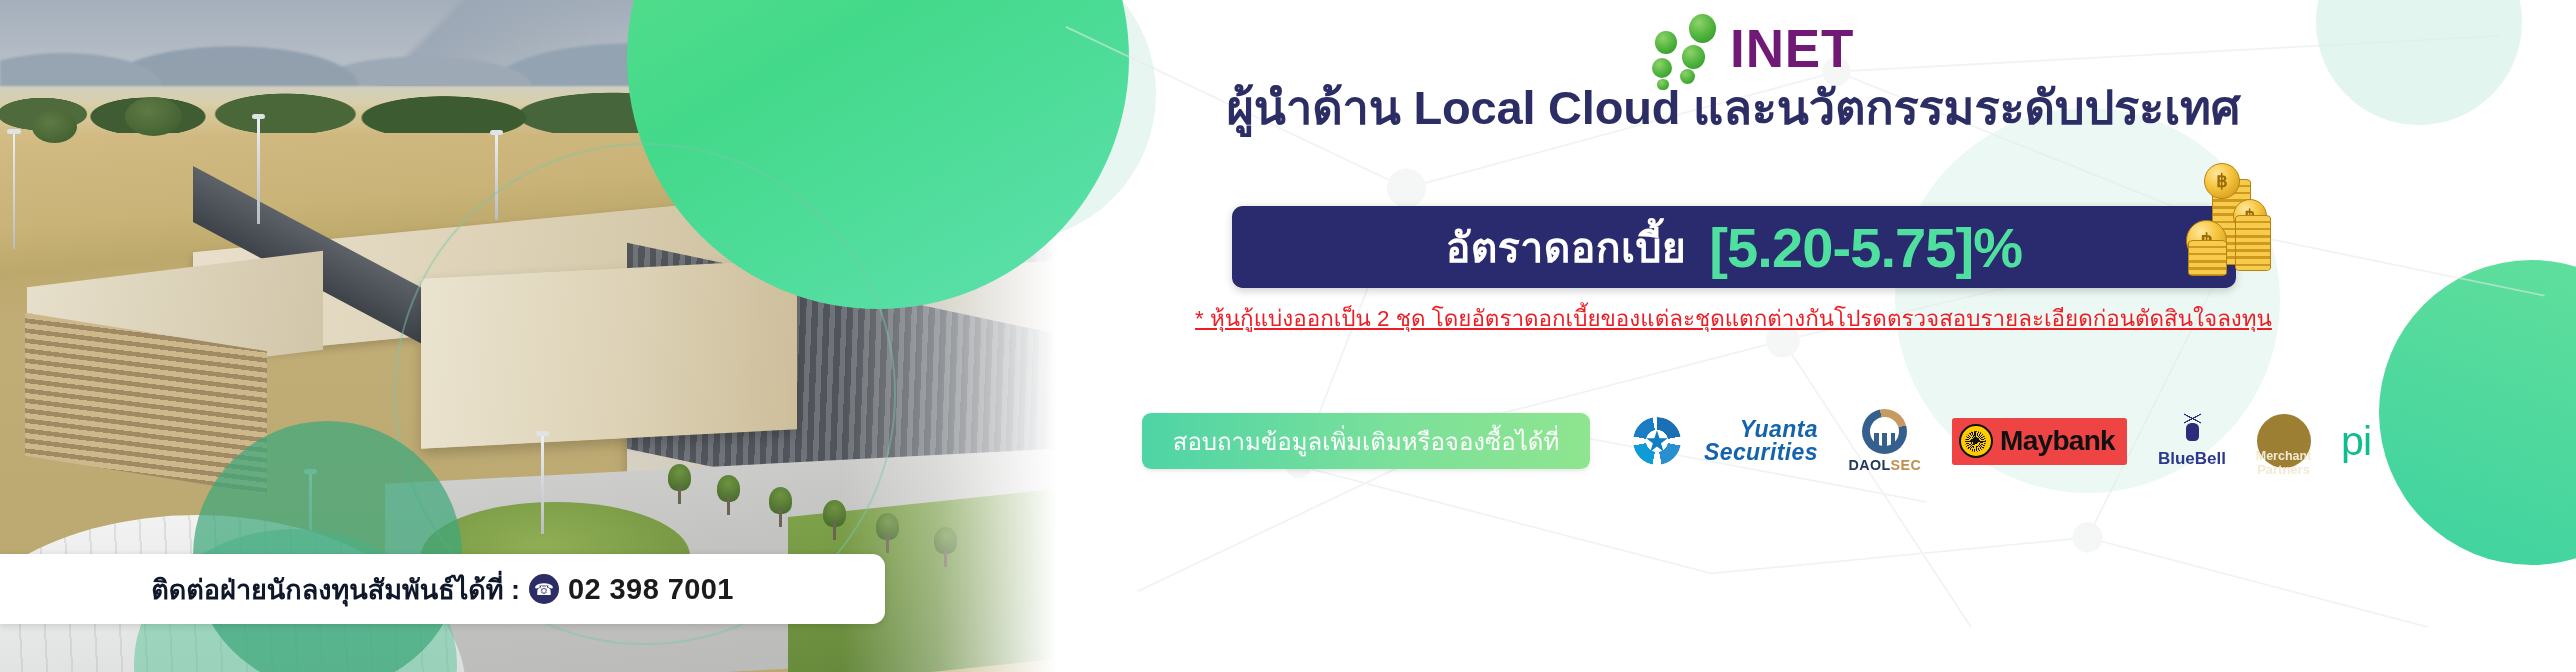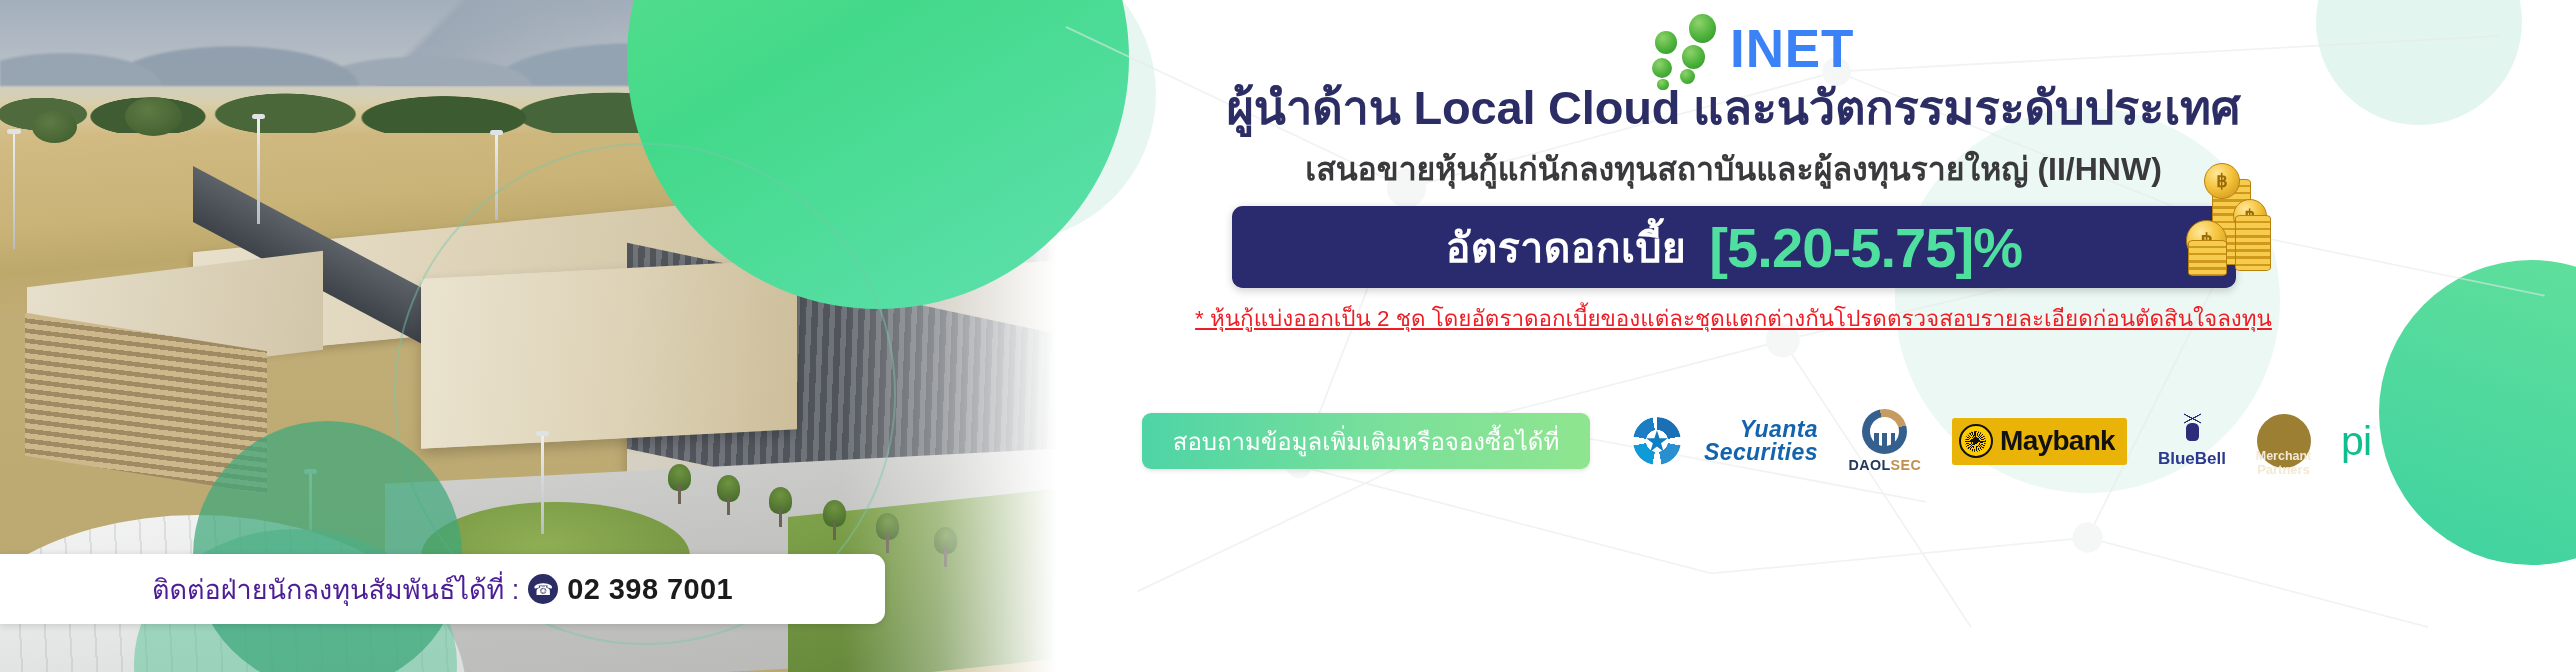--- a/index.html
+++ b/index.html
@@ -213,21 +213,21 @@
     width:287px; height:65px;
   }
   .logo-dots{ position:absolute; left:0; top:0; width:106px; height:65px; }
   .logo-dots span{
     position:absolute; border-radius:50%;
     background:radial-gradient(circle at 36% 30%, #8ed26a 0%, #4cb23b 55%, #2f8f2c 100%);
   }
   .logo-text{
     position:absolute; left:100px; top:5.4px;
     font-size:53px; font-weight:700; letter-spacing:0.9px;
-    color:#3b82f6; font-family:"Liberation Sans", sans-serif;
+    color:#701a75; font-family:"Liberation Sans", sans-serif;
   }
 
   
   .headline{
     position:absolute; left:0; top:82px; width:1353px;
     text-align:center;
     font-size:47px; font-weight:700; line-height:1.1;
     color:#2b2d64; letter-spacing:-0.2px;
     white-space:nowrap;
   }
@@ -341,21 +341,21 @@
   .daol-mark i{
     position:absolute; left:11.6px; bottom:8px; width:21.5px; height:13.4px; z-index:2;
     background:
       linear-gradient(90deg,#35608e 0 4.5px, transparent 4.5px 8px, #35608e 8px 13.4px, transparent 13.4px 17px, #35608e 17px 21.5px);
   }
   .daol-text{ font-size:14.3px; font-weight:700; color:#23395c; letter-spacing:0.4px;}
   .daol-text em{ color:#c08f4d; font-style:normal; font-weight:600; }
 
   
   .p-maybank{
-    background:#eab308; height:47px; border-radius:2.7px;
+    background:#ef4444; height:47px; border-radius:2.7px;
     display:flex; align-items:center; gap:7.2px; padding:0 12.5px 0 7.2px;
   }
   .maybank-mark{
     width:34px; height:34px; border-radius:50%;
     border:2.7px solid #111; position:relative; background:#ffcc00;
   }
   .maybank-mark::after{
     content:""; position:absolute; left:4.5px; top:4.5px; right:4.5px; bottom:4.5px;
     border-radius:50%;
     background:radial-gradient(circle at 50% 45%, #111 0 22%, transparent 23%),
@@ -395,21 +395,21 @@
   .contact-box{
     position:absolute; left:0; top:554px;
     width:885px; height:70px;
     background:#ffffff;
     border-radius:0 12.5px 12.5px 0;
     display:flex; align-items:center; justify-content:center;
     box-shadow:0 1.8px 7.2px rgba(0,0,0,.12);
     z-index:20;
   }
   .contact-text{
-    font-size:27px; font-weight:400; color:#4c1d95; white-space:nowrap;
+    font-size:27px; font-weight:700; color:#0f172a; white-space:nowrap;
   }
   .phone-icon{
     display:inline-flex; align-items:center; justify-content:center;
     width:30px; height:30px; border-radius:50%;
     background:#2b2d64; color:#fff; font-size:16px;
     margin:0 9px; vertical-align:-5.4px;
   }
   .contact-phone{
     font-size:29px; font-weight:700; color:#1b1b1b; letter-spacing:0.4px;
   }
@@ -513,21 +513,20 @@
         <span style="left:52px; top:32px; width:23px; height:24px;"></span>
         <span style="left:21.5px; top:45px; width:20px; height:20px;"></span>
         <span style="left:50px; top:56px; width:15.2px; height:15.2px;"></span>
         <span style="left:27px; top:66px; width:11.6px; height:11.6px;"></span>
       </div>
       <div class="logo-text">INET</div>
     </div>
 
     <div class="headline">ผู้นำด้าน Local Cloud และนวัตกรรมระดับประเทศ</div>
 
-    <div class="subheadline">เสนอขายหุ้นกู้แก่นักลงทุนสถาบันและผู้ลงทุนรายใหญ่ (II/HNW)</div>
 
     <div class="rate-box">
       <span class="rate-label">อัตราดอกเบี้ย</span>
       <span class="rate-value">[5.20-5.75]%</span>
     </div>
 
     <div class="coins">
       <div class="coin-stack" style="left:30.5px; top:16px; height:86px;"></div>
       <div class="coin" style="left:23px; top:0px;  width:36px; height:36px; font-size:18px;">฿</div>
       <div class="coin" style="left:52px; top:36px; width:34px; height:34px; font-size:17px;">฿</div>

